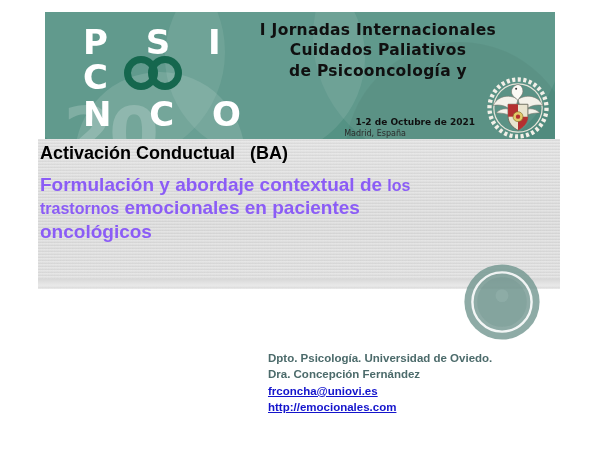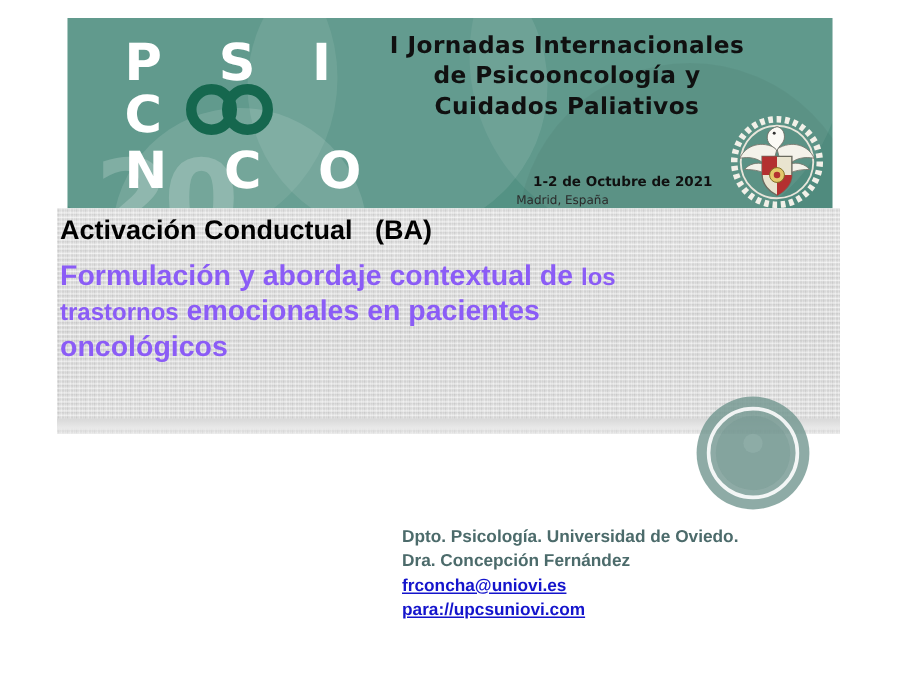--- a/index.html
+++ b/index.html
@@ -250,22 +250,22 @@
     <div id="logo">
       <div class="lrow r1">P S I</div>
       <div class="lrow r2">C</div>
       <div class="lrow r3">N C O</div>
       <div class="ring" id="ring-a"></div>
       <div class="ring" id="ring-b"></div>
     </div>
 
     <div id="banner-head">
       <div>I Jornadas Internacionales</div>
+      <div>Cuidados Paliativos</div>
       <div>de Psicooncología y</div>
-      <div>Cuidados Paliativos</div>
     </div>
 
 
     <div id="banner-date">1-2 de Octubre de 2021</div>
     <div id="banner-city">Madrid, España</div>
 
     <svg id="crest" viewBox="0 0 100 100">
       <circle cx="50" cy="50" r="46" fill="none" stroke="#f2f0e8" stroke-width="7" stroke-dasharray="5 4"></circle>
       <circle cx="50" cy="50" r="39" fill="none" stroke="#e8e5da" stroke-width="2"></circle>
 
@@ -298,16 +298,16 @@
       <span>Formulación y abordaje contextual de</span>
       <span class="small">los trastornos</span><span> emocionales en pacientes</span>
       <span>oncológicos</span>
     </div>
   </div>
 
   <div id="author">
     <span class="line">Dpto. Psicología. Universidad de Oviedo.</span>
     <span class="line">Dra. Concepción Fernández</span>
     <a class="link" href="#">frconcha@uniovi.es</a>
-    <a class="link" href="#">para://upcsuniovi.com</a>
+    <a class="link" href="#">http://emocionales.com</a>
   </div>
 
 </div>
 
 </body></html>

